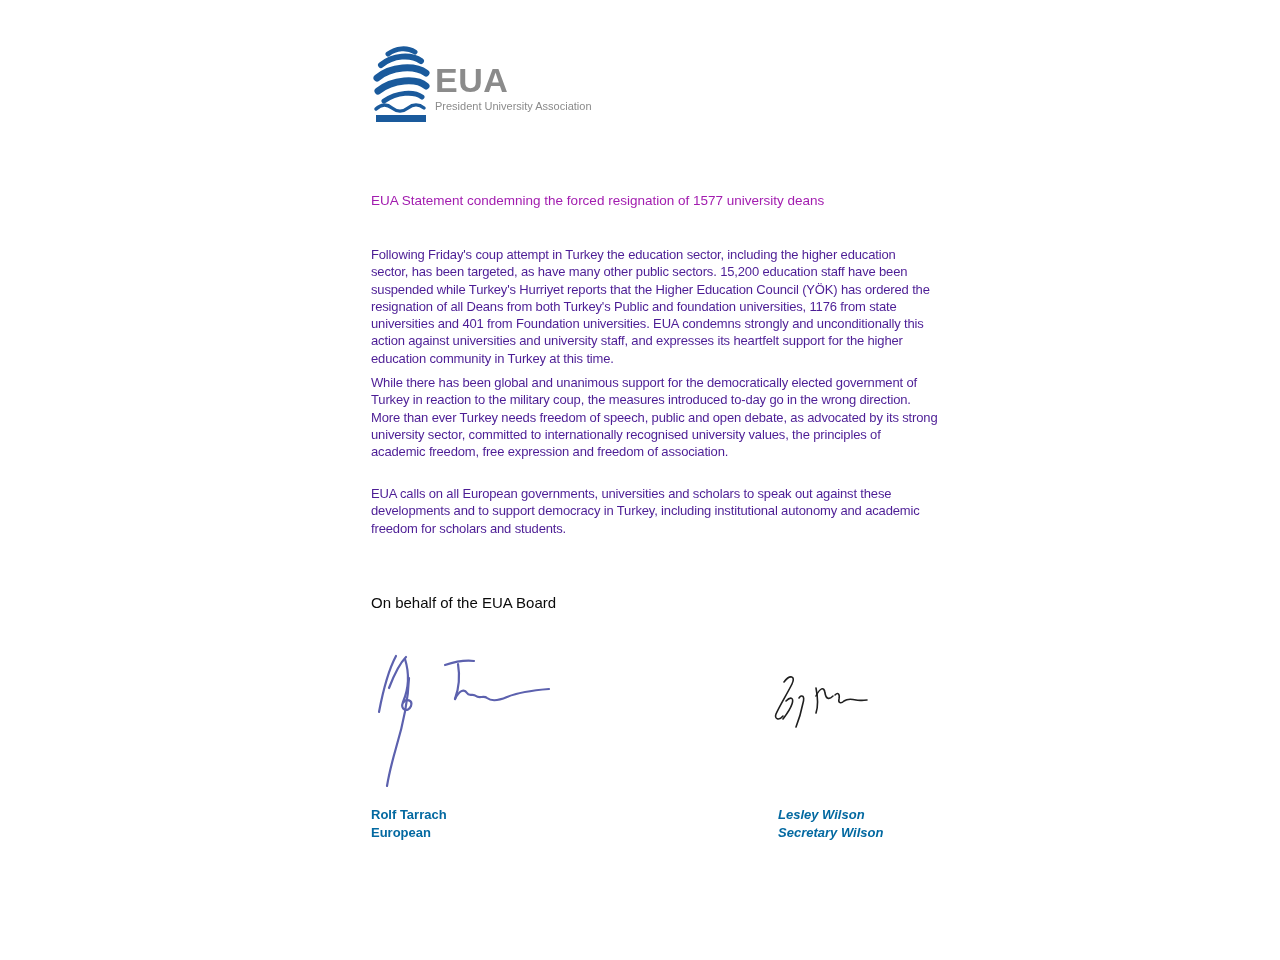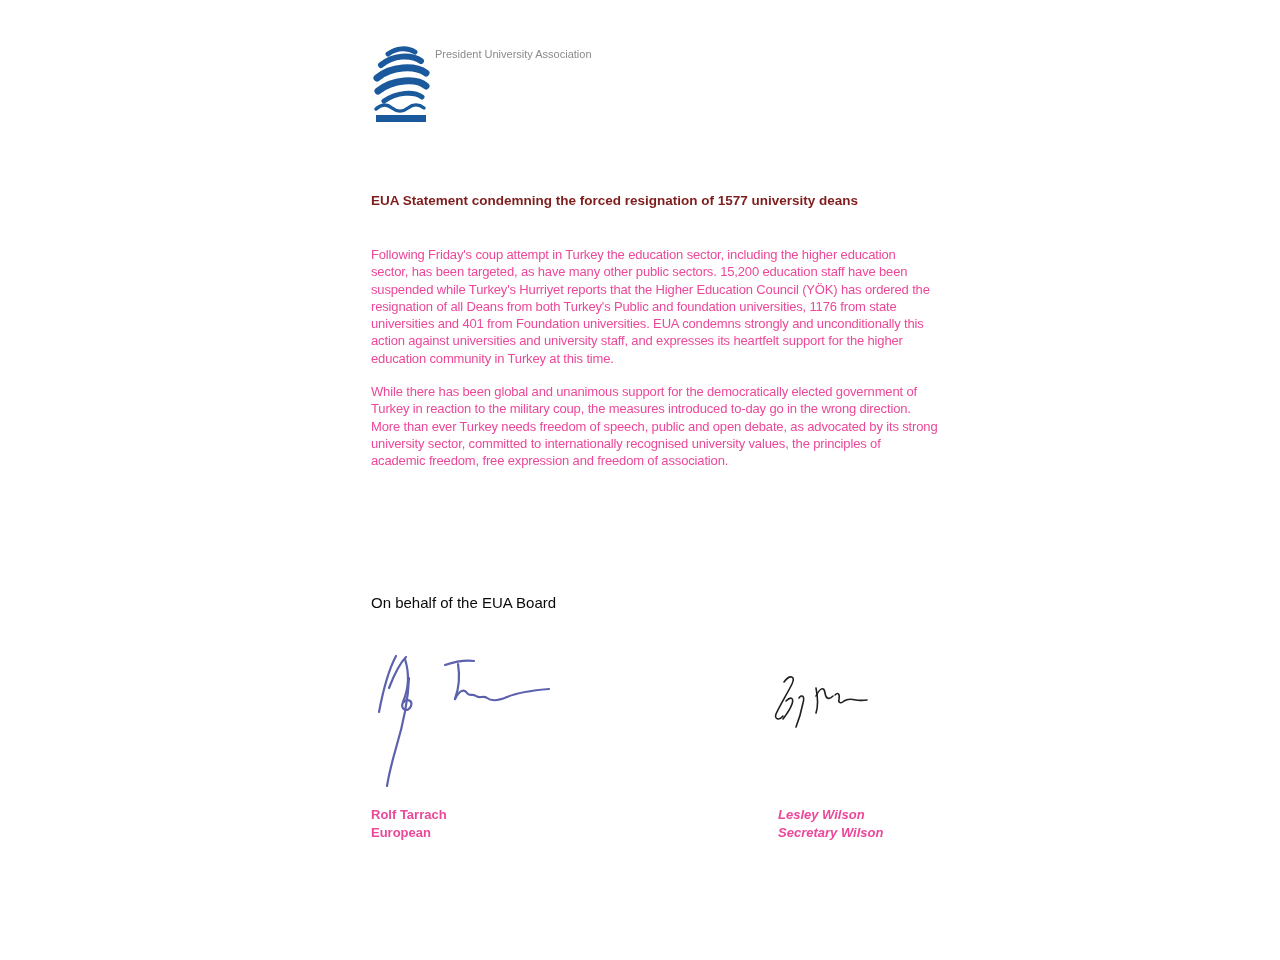--- a/index.html
+++ b/index.html
@@ -30,36 +30,36 @@
     line-height: 11px;
     color: #8b8b8b;
   }
 
   
   .title {
     position: absolute;
     left: 371px;
     top: 193px;
     font-size: 13.5px;
-    font-weight: bold;
-    color: #7f1d1d;
+    font-weight: normal;
+    color: #a21caf;
     white-space: nowrap;
   }
   .para {
     position: absolute;
     left: 371px;
     width: 610px;
     font-size: 13px;
     line-height: 17.3px;
     letter-spacing: -0.15px;
-    color: #ec4899;
+    color: #4c1d95;
     white-space: pre-line;
   }
   .para-1 { top: 246px; }
-  .para-2 { top: 383px; }
+  .para-2 { top: 374px; }
   .para-3 { top: 485px; }
   .closing {
     position: absolute;
     left: 371px;
     top: 594px;
     font-size: 15px;
     color: #0a0a0a;
   }
 
   
@@ -67,59 +67,63 @@
   .sig-rolf   { left: 372px; top: 652px; }
   .sig-lesley { left: 766px; top: 670px; }
 
   .sig-block { position: absolute; top: 806px; }
   .sig-block-left  { left: 371px; }
   .sig-block-right { left: 778px; font-style: italic; }
   .sig-name, .sig-role {
     font-size: 13px;
     font-weight: bold;
     line-height: 18px;
-    color: #ec4899;
+    color: #0369a1;
   }
 </style>
 </head>
 <body>
 
 <div class="page">
 
   <div class="logo">
     <svg class="globe" width="57" height="77" viewBox="0 0 57 77" aria-hidden="true">
       <g fill="none" stroke-linecap="round" stroke="#1a5a9c">
         <path d="M15,9 C23,3 34,2 42,7" stroke-width="5"></path>
         <path d="M8,20 C20,10 38,9 48,16" stroke-width="6"></path>
         <path d="M4,33 C18,21 42,20 53,28" stroke-width="7"></path>
         <path d="M5,46 C20,34 44,33 53,41" stroke-width="7"></path>
         <path d="M11,56 C24,47 41,46 49,52" stroke-width="5"></path>
         <path d="M3,64 C8,59 14,59 19,63 C24,67 30,67 35,63 C40,59 46,59 51,63" stroke-width="3.5"></path>
       </g>
       <rect x="3" y="70" width="50" height="7" fill="#1a5a9c"></rect>
     </svg>
     <div class="logo-text">
+      <div class="logo-acronym">EUA</div>
       <div class="logo-tagline">President University Association</div>
     </div>
   </div>
 
   <div class="title">EUA Statement condemning the forced resignation of 1577 university deans</div>
 
   <div class="para para-1">Following Friday's coup attempt in Turkey the education sector, including the higher education
 sector, has been targeted, as have many other public sectors. 15,200 education staff have been
 suspended while Turkey's Hurriyet reports that the Higher Education Council (YÖK) has ordered the
 resignation of all Deans from both Turkey's Public and foundation universities, 1176 from state
 universities and 401 from Foundation universities. EUA condemns strongly and unconditionally this
 action against universities and university staff, and expresses its heartfelt support for the higher
 education community in Turkey at this time.</div>
   <div class="para para-2">While there has been global and unanimous support for the democratically elected government of
 Turkey in reaction to the military coup, the measures introduced to-day go in the wrong direction.
 More than ever Turkey needs freedom of speech, public and open debate, as advocated by its strong
 university sector, committed to internationally recognised university values, the principles of
 academic freedom, free expression and freedom of association.</div>
+  <div class="para para-3">EUA calls on all European governments, universities and scholars to speak out against these
+developments and to support democracy in Turkey, including institutional autonomy and academic
+freedom for scholars and students.</div>
 
   <div class="closing">On behalf of the EUA Board</div>
 
   <svg class="sig-svg sig-rolf" width="180" height="138" viewBox="0 0 180 138" aria-hidden="true">
     <g fill="none" stroke-width="2.2" stroke-linecap="round" stroke-linejoin="round" stroke="#5c61ae">
       <path d="M7,60 C11,39 17,17 24,4"></path>
       <path d="M17,36 C22,23 28,11 34,5"></path>
       <path d="M33,7 C37,20 37,36 31,50 C28,58 36,61 39,54 C41,48 34,46 31,51"></path>
       <path d="M37,26 C36,52 30,76 24,96 C20,110 17,122 15,134"></path>
       <path d="M73,13 C82,10 93,8 102,9"></path>

